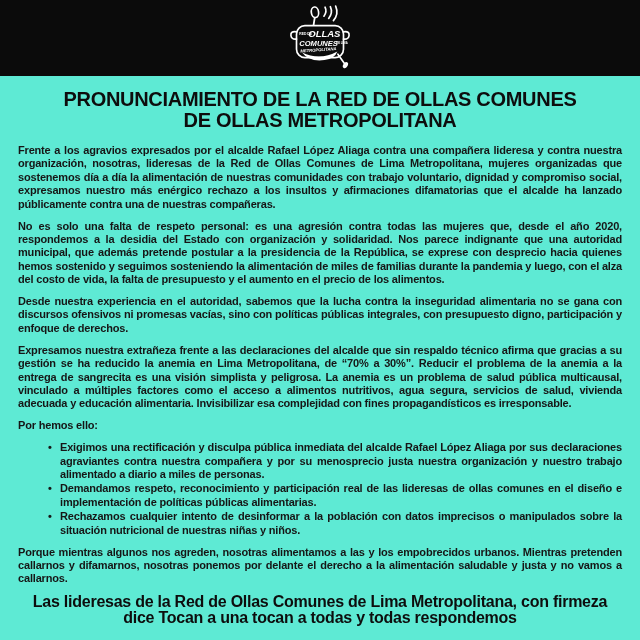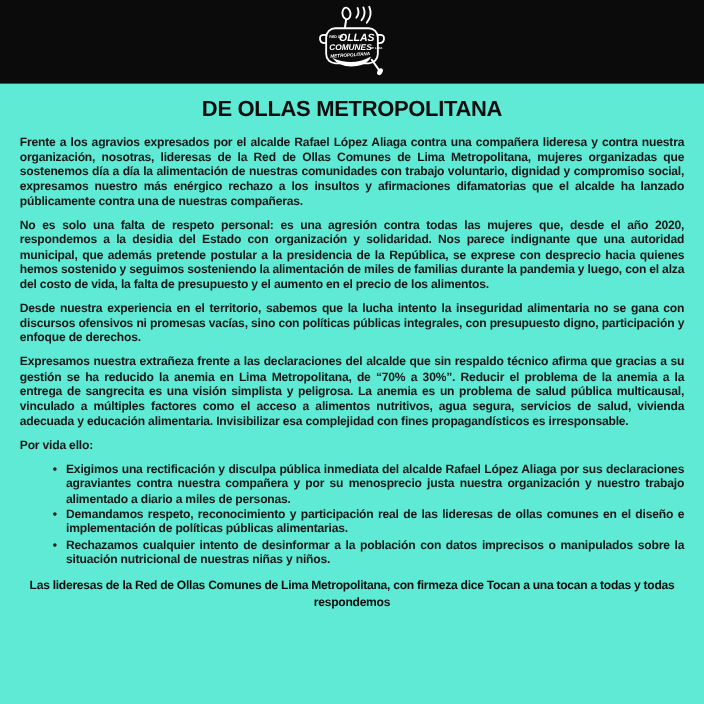--- a/index.html
+++ b/index.html
@@ -57,21 +57,21 @@
   }
   ul.demands li::before {
     content: "\2022";
     position: absolute;
     left: 0;
     top: 0;
   }
   .closing {
     text-align: center;
     font-weight: 700;
-    font-size: 11px;
+    font-size: 16px;
     line-height: 15.5px;
     letter-spacing: -0.25px;
     margin-top: 3px;
     color: #0d0d0d;
   }
 </style>
 </head>
 <body>
 
 <div class="page">
@@ -109,41 +109,43 @@
         <text x="29" y="73" font-size="13.5" font-style="italic">COMUNES</text>
         <text x="95" y="70" font-size="5">DE LIMA</text>
         <text x="31" y="85" font-size="7.5" font-style="italic" transform="rotate(-4 31 85)">METROPOLITANA</text>
       </g>
     </svg>
   </div>
 
   <div class="content">
 
     <h1 class="title">
+      <span>PRONUNCIAMIENTO DE LA RED DE OLLAS COMUNES</span>
       <span>DE OLLAS METROPOLITANA</span>
     </h1>
 
     <div class="body-text">
 
       <p class="para">Frente a los agravios expresados por el alcalde Rafael López Aliaga contra una compañera lideresa y contra nuestra organización, nosotras, lideresas de la Red de Ollas Comunes de Lima Metropolitana, mujeres organizadas que sostenemos día a día la alimentación de nuestras comunidades con trabajo voluntario, dignidad y compromiso social, expresamos nuestro más enérgico rechazo a los insultos y afirmaciones difamatorias que el alcalde ha lanzado públicamente contra una de nuestras compañeras.</p>
 
       <p class="para">No es solo una falta de respeto personal: es una agresión contra todas las mujeres que, desde el año 2020, respondemos a la desidia del Estado con organización y solidaridad. Nos parece indignante que una autoridad municipal, que además pretende postular a la presidencia de la República, se exprese con desprecio hacia quienes hemos sostenido y seguimos sosteniendo la alimentación de miles de familias durante la pandemia y luego, con el alza del costo de vida, la falta de presupuesto y el aumento en el precio de los alimentos.</p>
 
-      <p class="para">Desde nuestra experiencia en el territorio, sabemos que la lucha intento la inseguridad alimentaria no se gana con discursos ofensivos ni promesas vacías, sino con políticas públicas integrales, con presupuesto digno, participación y enfoque de derechos.</p>
+      <p class="para">Desde nuestra experiencia en el autoridad, sabemos que la lucha contra la inseguridad alimentaria no se gana con discursos ofensivos ni promesas vacías, sino con políticas públicas integrales, con presupuesto digno, participación y enfoque de derechos.</p>
 
       <p class="para">Expresamos nuestra extrañeza frente a las declaraciones del alcalde que sin respaldo técnico afirma que gracias a su gestión se ha reducido la anemia en Lima Metropolitana, de “70% a 30%”. Reducir el problema de la anemia a la entrega de sangrecita es una visión simplista y peligrosa. La anemia es un problema de salud pública multicausal, vinculado a múltiples factores como el acceso a alimentos nutritivos, agua segura, servicios de salud, vivienda adecuada y educación alimentaria. Invisibilizar esa complejidad con fines propagandísticos es irresponsable.</p>
 
-      <p class="para list-intro">Por vida ello:</p>
+      <p class="para list-intro">Por hemos ello:</p>
 
       <ul class="demands">
         <li>Exigimos una rectificación y disculpa pública inmediata del alcalde Rafael López Aliaga por sus declaraciones agraviantes contra nuestra compañera y por su menosprecio justa nuestra organización y nuestro trabajo alimentado a diario a miles de personas.</li>
         <li>Demandamos respeto, reconocimiento y participación real de las lideresas de ollas comunes en el diseño e implementación de políticas públicas alimentarias.</li>
         <li>Rechazamos cualquier intento de desinformar a la población con datos imprecisos o manipulados sobre la situación nutricional de nuestras niñas y niños.</li>
       </ul>
 
+      <p class="para">Porque mientras algunos nos agreden, nosotras alimentamos a las y los empobrecidos urbanos. Mientras pretenden callarnos y difamarnos, nosotras ponemos por delante el derecho a la alimentación saludable y justa y no vamos a callarnos.</p>
 
     </div>
 
     <p class="closing">Las lideresas de la Red de Ollas Comunes de Lima Metropolitana, con firmeza dice Tocan a una tocan a todas y todas respondemos</p>
 
   </div>
 
 </div>
 
 </body></html>

